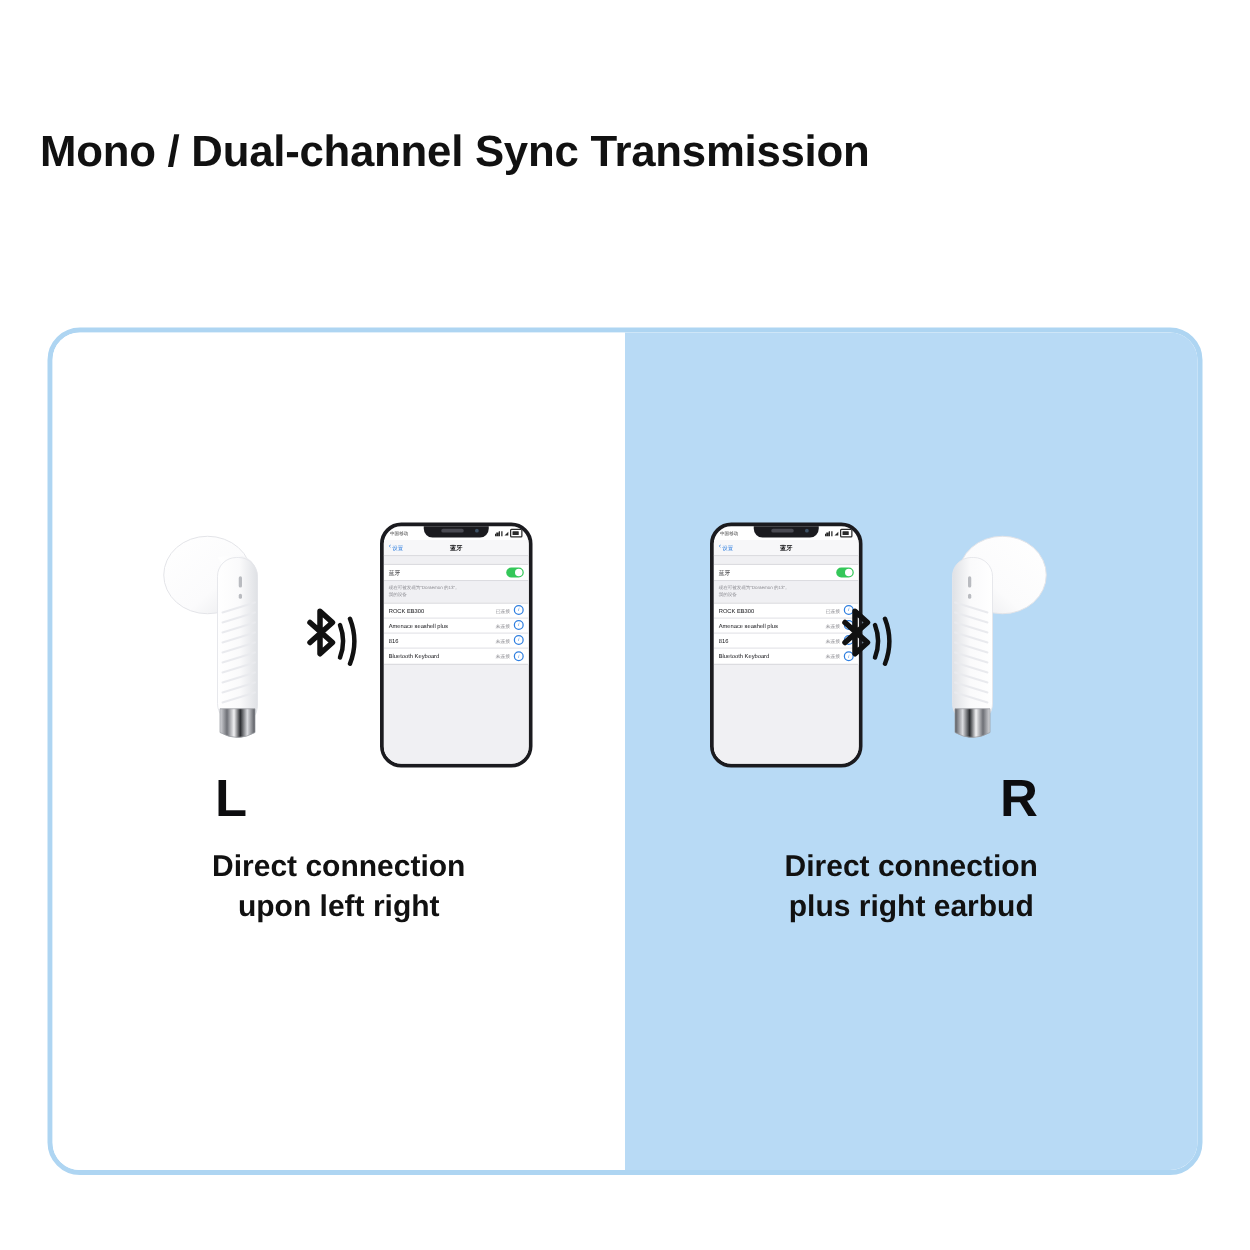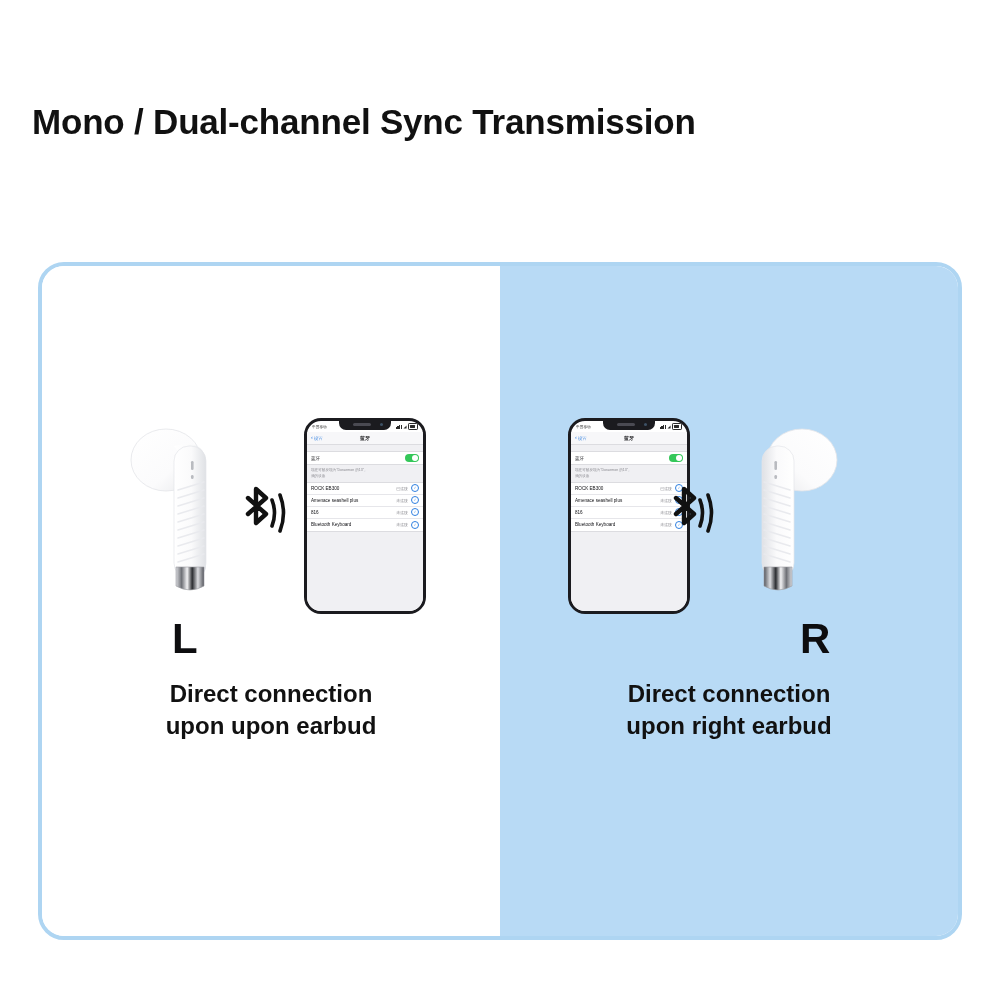--- a/index.html
+++ b/index.html
@@ -277,21 +277,21 @@
               <span class="row-status">未连接</span>
               <span class="info-i">i</span>
             </div>
           </div>
         </div>
       </div>
 
       <div class="lr lr-l">L</div>
       <div class="caption">
         <div class="cap-line">Direct connection</div>
-        <div class="cap-line">upon upon earbud</div>
+        <div class="cap-line">upon left right</div>
       </div>
     </div>
 
     <div class="scene scene-r">
 
       <div class="phone ph-r">
         <div class="notch">
           <span class="notch-speaker"></span>
           <span class="notch-cam"></span>
         </div>
@@ -376,18 +376,18 @@
         </g>
         <rect x="61" y="45" width="2.6" height="9" rx="1.3" fill="#b9bbc0"></rect>
         <rect x="61" y="59" width="2.6" height="4" rx="1.3" fill="#b9bbc0"></rect>
         <path d="M46 151 L74 151 L74 170 Q60 178 46 170 Z" fill="url(#tipG)"></path>
         <path d="M46 151 L74 151 L74 170 Q60 178 46 170 Z" fill="none" stroke="#9a9ca1" stroke-width="0.6"></path>
       </svg>
 
       <div class="lr lr-r">R</div>
       <div class="caption">
         <div class="cap-line">Direct connection</div>
-        <div class="cap-line">upon right earbud</div>
+        <div class="cap-line">plus right earbud</div>
       </div>
     </div>
 
   </div>
 </div>
 
 </body></html>

